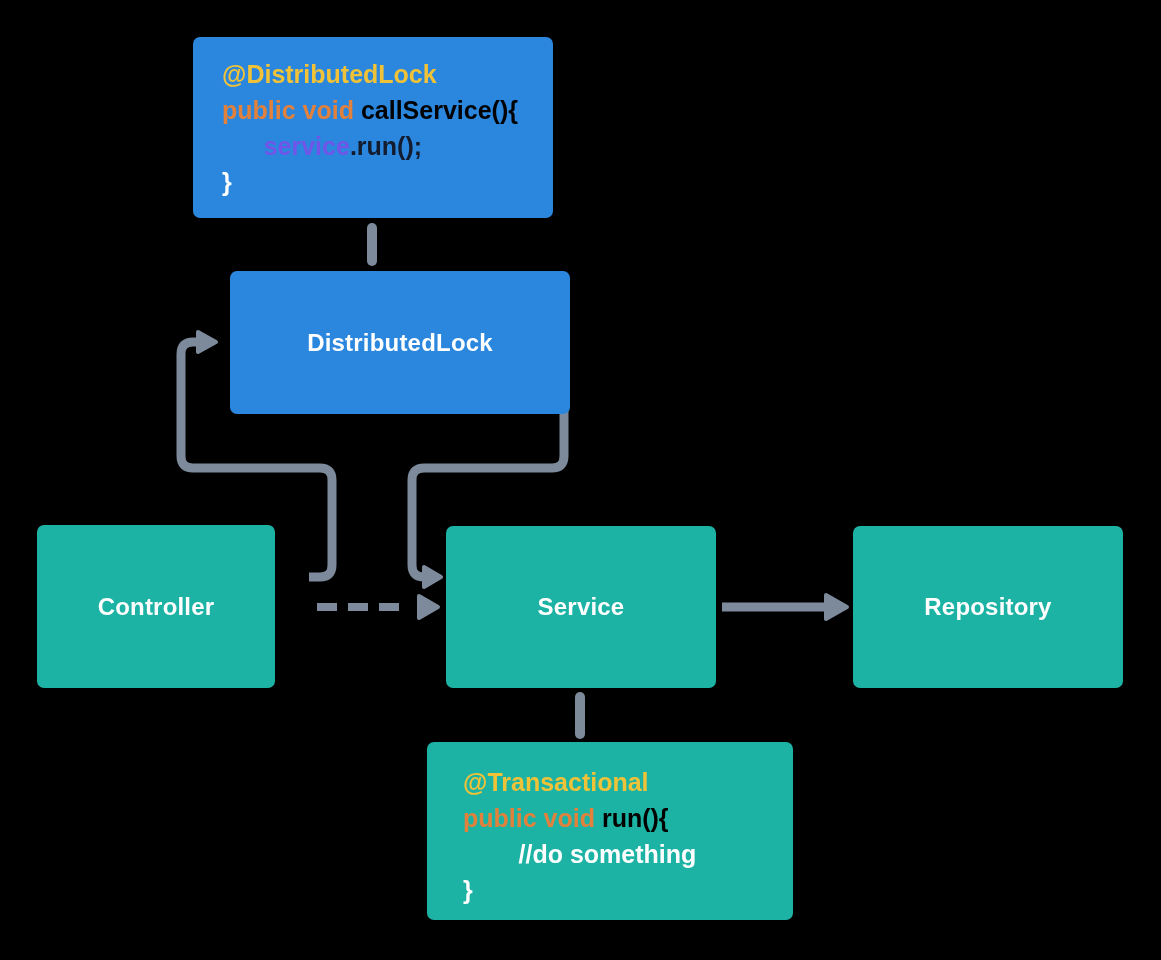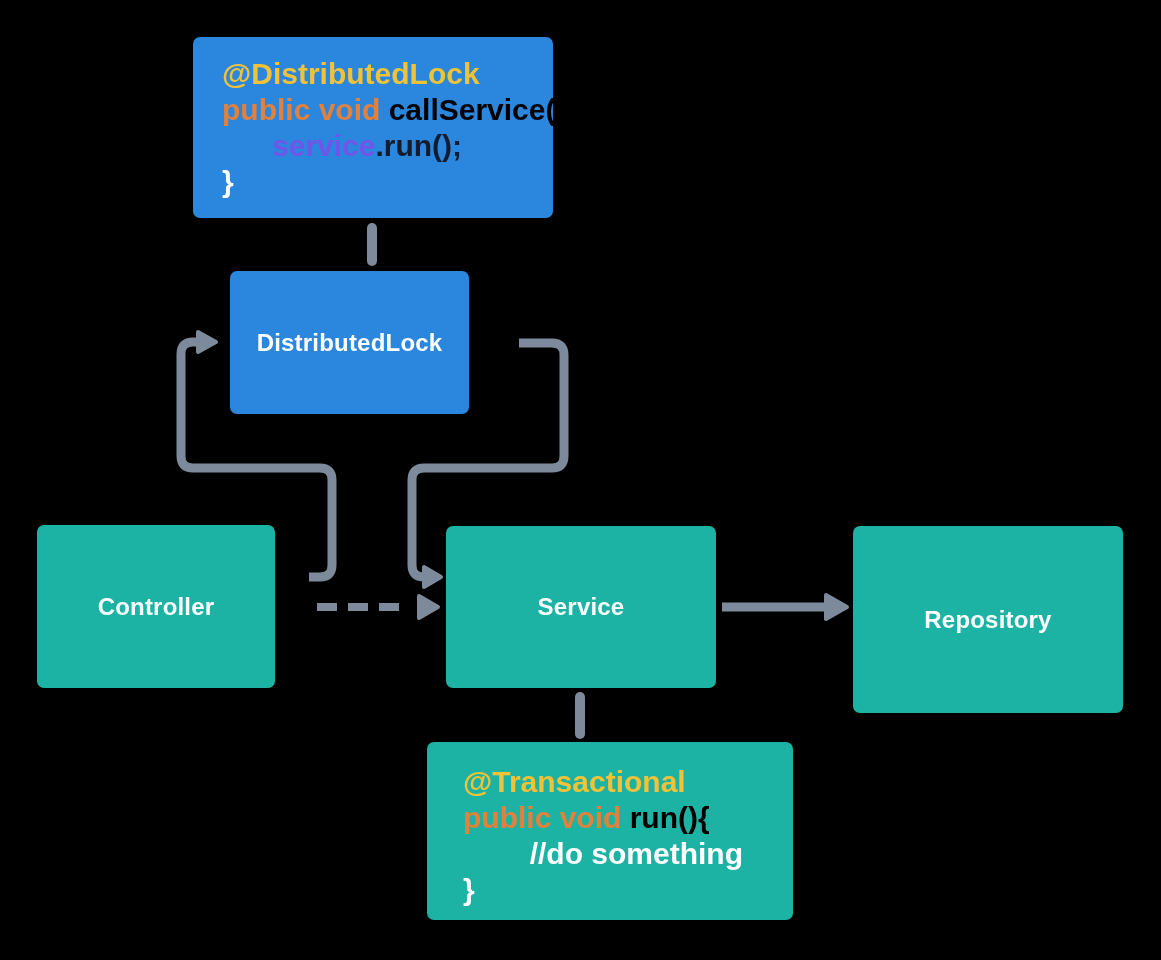--- a/index.html
+++ b/index.html
@@ -34,30 +34,30 @@
     align-items: center;
     justify-content: center;
     color: var(--label-text, #fff);
     font-weight: bold;
     font-size: 24px;
     letter-spacing: 0.2px;
   }
   .code-box {
     color: var(--code-white, #fff);
     font-weight: bold;
-    font-size: 30px;
+    font-size: 25px;
     line-height: 36px;
   }
   .code-line { white-space: pre; }
 
   #code-lock      { left: 193px; top: 37px;  width: 360px; height: 181px; padding: 19px 0 0 29px; }
-  #node-lock      { left: 230px; top: 271px; width: 239px; height: 143px; }
+  #node-lock      { left: 230px; top: 271px; width: 340px; height: 143px; }
   #node-controller{ left: 37px;  top: 525px; width: 238px; height: 163px; }
   #node-service   { left: 446px; top: 526px; width: 270px; height: 162px; }
-  #node-repository{ left: 853px; top: 526px; width: 270px; height: 187px; text-align: center; }
+  #node-repository{ left: 853px; top: 526px; width: 270px; height: 162px; text-align: center; }
   #code-txn       { left: 427px; top: 742px; width: 366px; height: 178px; padding: 22px 0 0 36px; }
 </style>
 </head>
 <body style="background: rgb(0, 0, 0);">
 
 <div class="canvas">
 
   <svg class="edges-layer" width="1161" height="960" viewBox="0 0 1161 960">
 
     <line x1="372" y1="228" x2="372" y2="261" stroke="var(--arrow)" stroke-width="10" stroke-linecap="round"></line>

